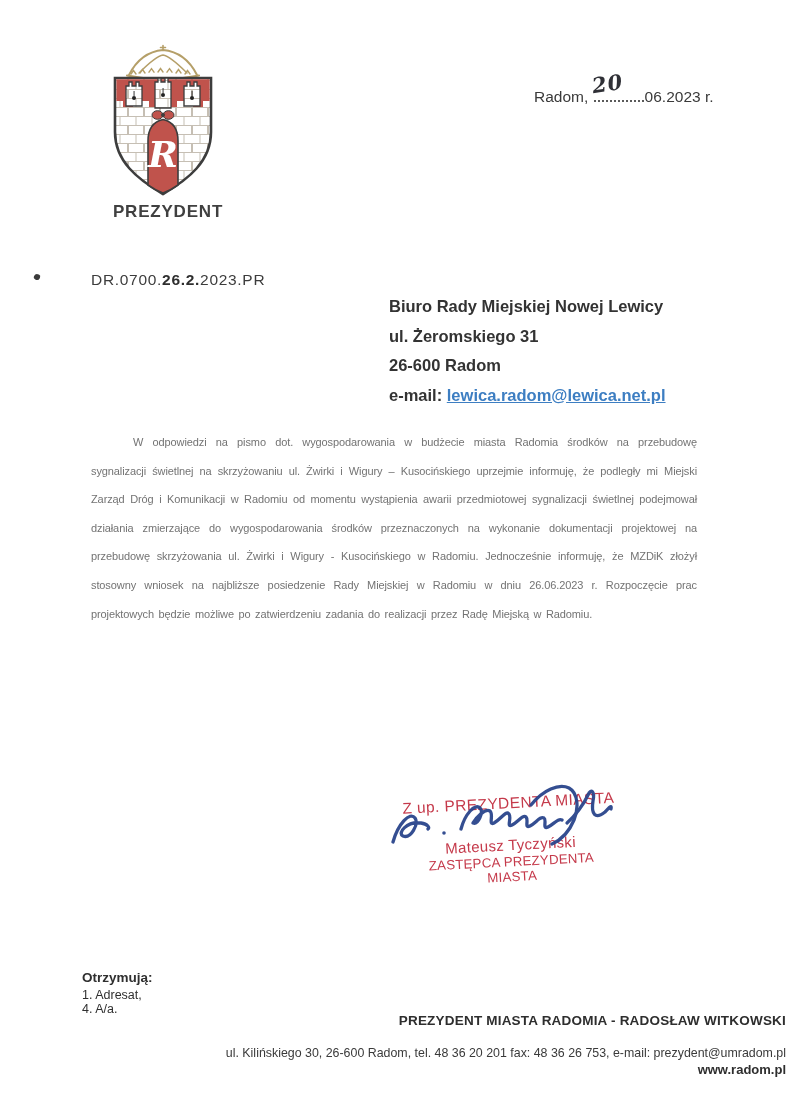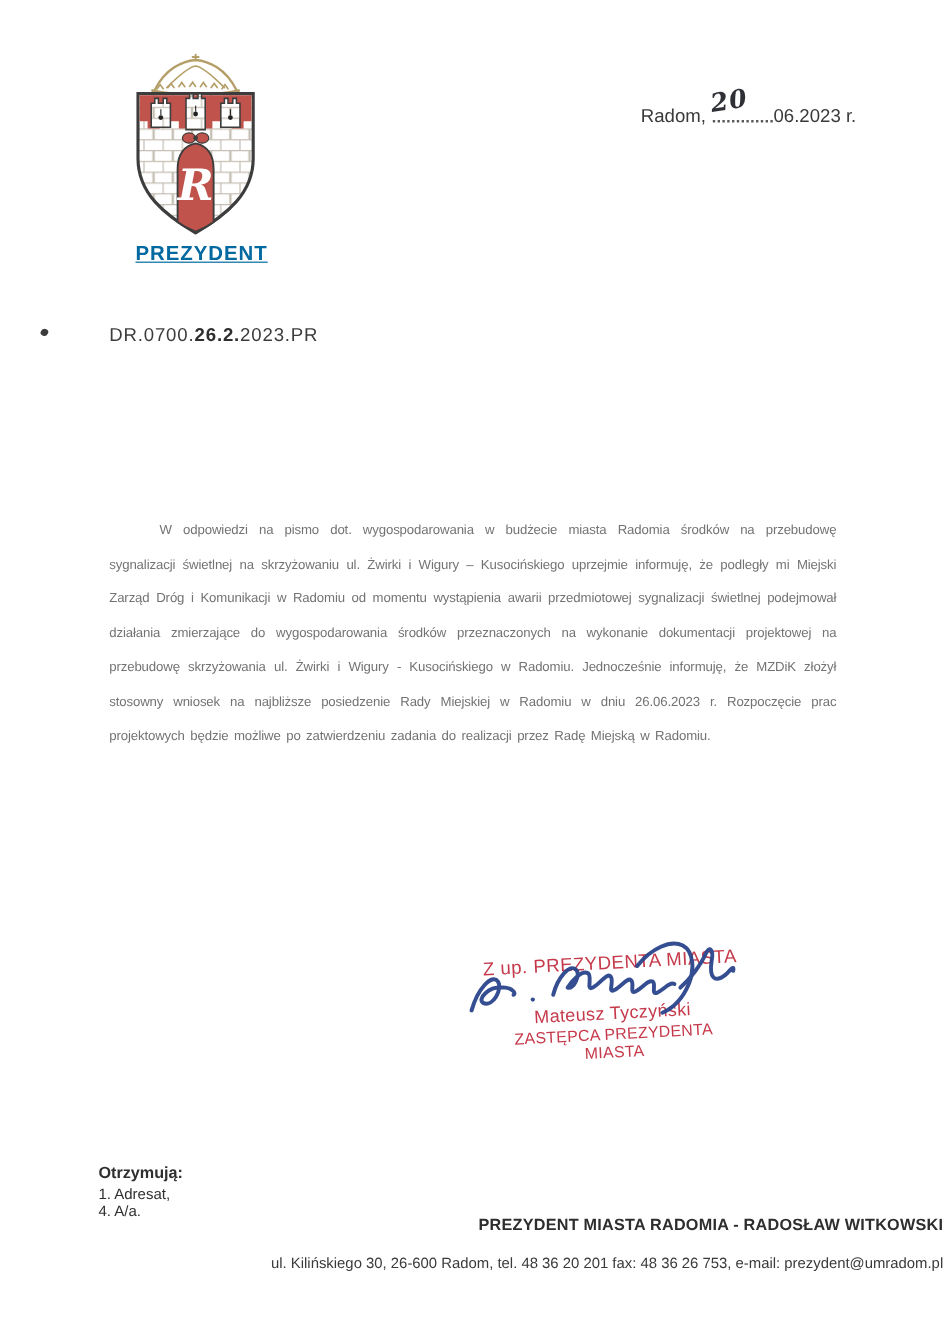--- a/index.html
+++ b/index.html
@@ -7,21 +7,21 @@
     position:relative;width:786px;height:1115px;margin:0 auto;
     background:#ffffff;overflow:hidden;
     font-family:"Liberation Sans","DejaVu Sans",sans-serif;
     color:#3f3f3f;
   }
   .abs{position:absolute;}
 
   
   .crest-svg{left:110px;top:44px;width:106px;height:156px;}
   .org-block{left:80px;top:201px;width:176px;text-align:center;}
-  .org-line{font-weight:bold;font-size:17px;letter-spacing:.8px;color:#0369a1;line-height:22px;text-decoration:underline;}
+  .org-line{font-weight:bold;font-size:17px;letter-spacing:.8px;color:#404040;line-height:22px;}
   .reference{left:91px;top:255px;font-size:15.5px;letter-spacing:.7px;color:#3c3c3c;margin-top:16px;}
   .reference b{color:#2e2e2e;}
   .speck{left:34px;top:274px;width:6px;height:6px;background:#3b3b3b;border-radius:60% 40% 55% 45%;transform:rotate(25deg);}
 
   
   .dateline{left:534px;top:86px;font-size:15.5px;color:#3a3a3a;white-space:nowrap;}
   .date-fill{display:inline-block;position:relative;width:50px;height:14px;border-bottom:2px dotted #5a5a5a;vertical-align:baseline;margin:0 1px;}
   .hand-day{
     position:absolute;left:-2px;top:-15px;
     font-family:"DejaVu Serif",serif;font-style:italic;font-weight:bold;
@@ -118,20 +118,29 @@
 
   <div class="abs speck"></div>
 
   <div class="abs dateline">
     <span>Radom,</span>
     <span class="date-fill">
       <span class="hand-day">20</span>
     </span><span>06.2023 r.</span>
   </div>
 
+  <div class="abs addressee">
+    <div>Biuro Rady Miejskiej Nowej Lewicy</div>
+    <div>ul. Żeromskiego 31</div>
+    <div>26-600 Radom</div>
+    <div>
+      <span>e-mail:</span>
+      <a class="email-link">lewica.radom@lewica.net.pl</a>
+    </div>
+  </div>
 
   <div class="abs body-par">W odpowiedzi na pismo dot. wygospodarowania w budżecie miasta Radomia środków na przebudowę sygnalizacji świetlnej na skrzyżowaniu ul. Żwirki i Wigury – Kusocińskiego uprzejmie informuję, że podległy mi Miejski Zarząd Dróg i Komunikacji w Radomiu od momentu wystąpienia awarii przedmiotowej sygnalizacji świetlnej podejmował działania zmierzające do wygospodarowania środków przeznaczonych na wykonanie dokumentacji projektowej na przebudowę skrzyżowania ul. Żwirki i Wigury - Kusocińskiego w Radomiu. Jednocześnie informuję, że MZDiK złożył stosowny wniosek na najbliższe posiedzenie Rady Miejskiej w Radomiu w dniu 26.06.2023 r. Rozpoczęcie prac projektowych będzie możliwe po zatwierdzeniu zadania do realizacji przez Radę Miejską w Radomiu.</div>
 
   <div class="abs stamp">
     <div class="stamp-auth">Z up. PREZYDENTA MIASTA</div>
     <div class="stamp-name">Mateusz Tyczyński</div>
     <div class="stamp-title">ZASTĘPCA PREZYDENTA MIASTA</div>
   </div>
 
   <svg class="abs sig-svg" viewBox="0 0 248 96">
@@ -146,15 +155,16 @@
 
   <div class="abs distribution">
     <div class="dist-heading">Otrzymują:</div>
     <div class="dist-item">1. Adresat,</div>
     <div class="dist-item">4. A/a.</div>
   </div>
 
   <div class="abs footer">
     <div class="footer-1">PREZYDENT MIASTA RADOMIA - RADOSŁAW WITKOWSKI</div>
     <div class="footer-2">ul. Kilińskiego 30, 26-600 Radom, tel. 48 36 20 201 fax: 48 36 26 753, e-mail: prezydent@umradom.pl</div>
+    <div class="footer-3">www.radom.pl</div>
   </div>
 
 </div>
 
 </body></html>

